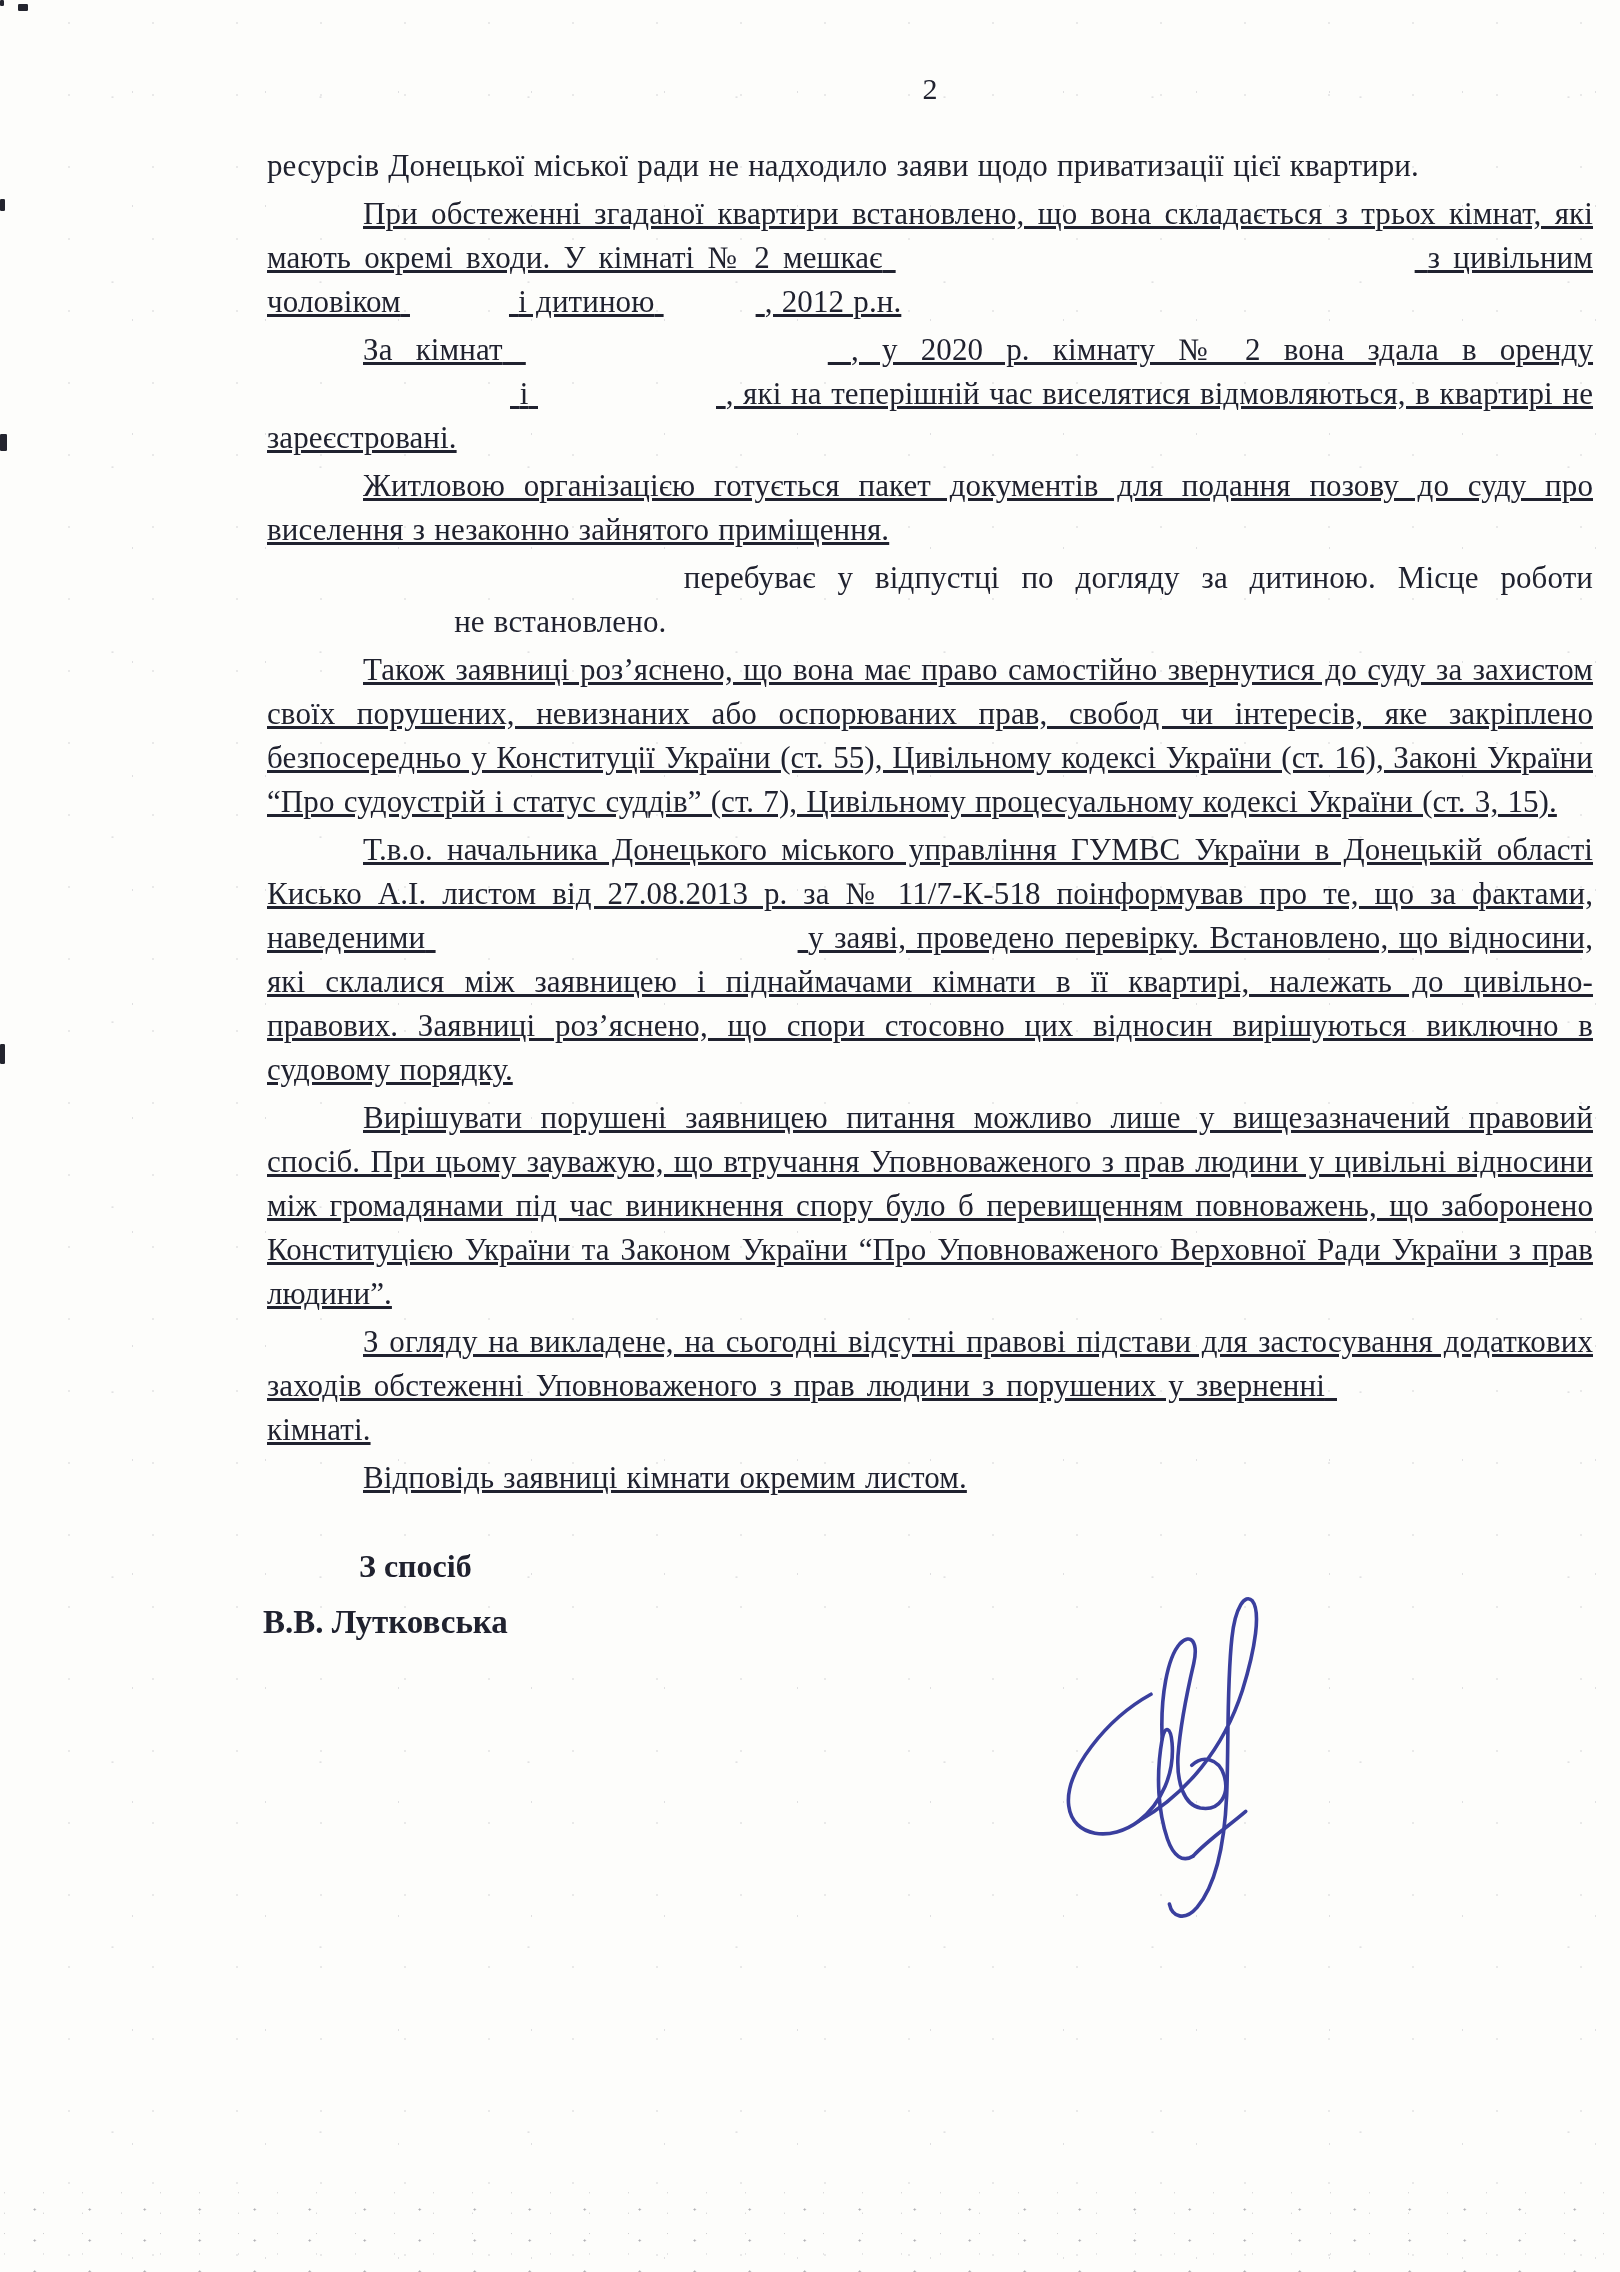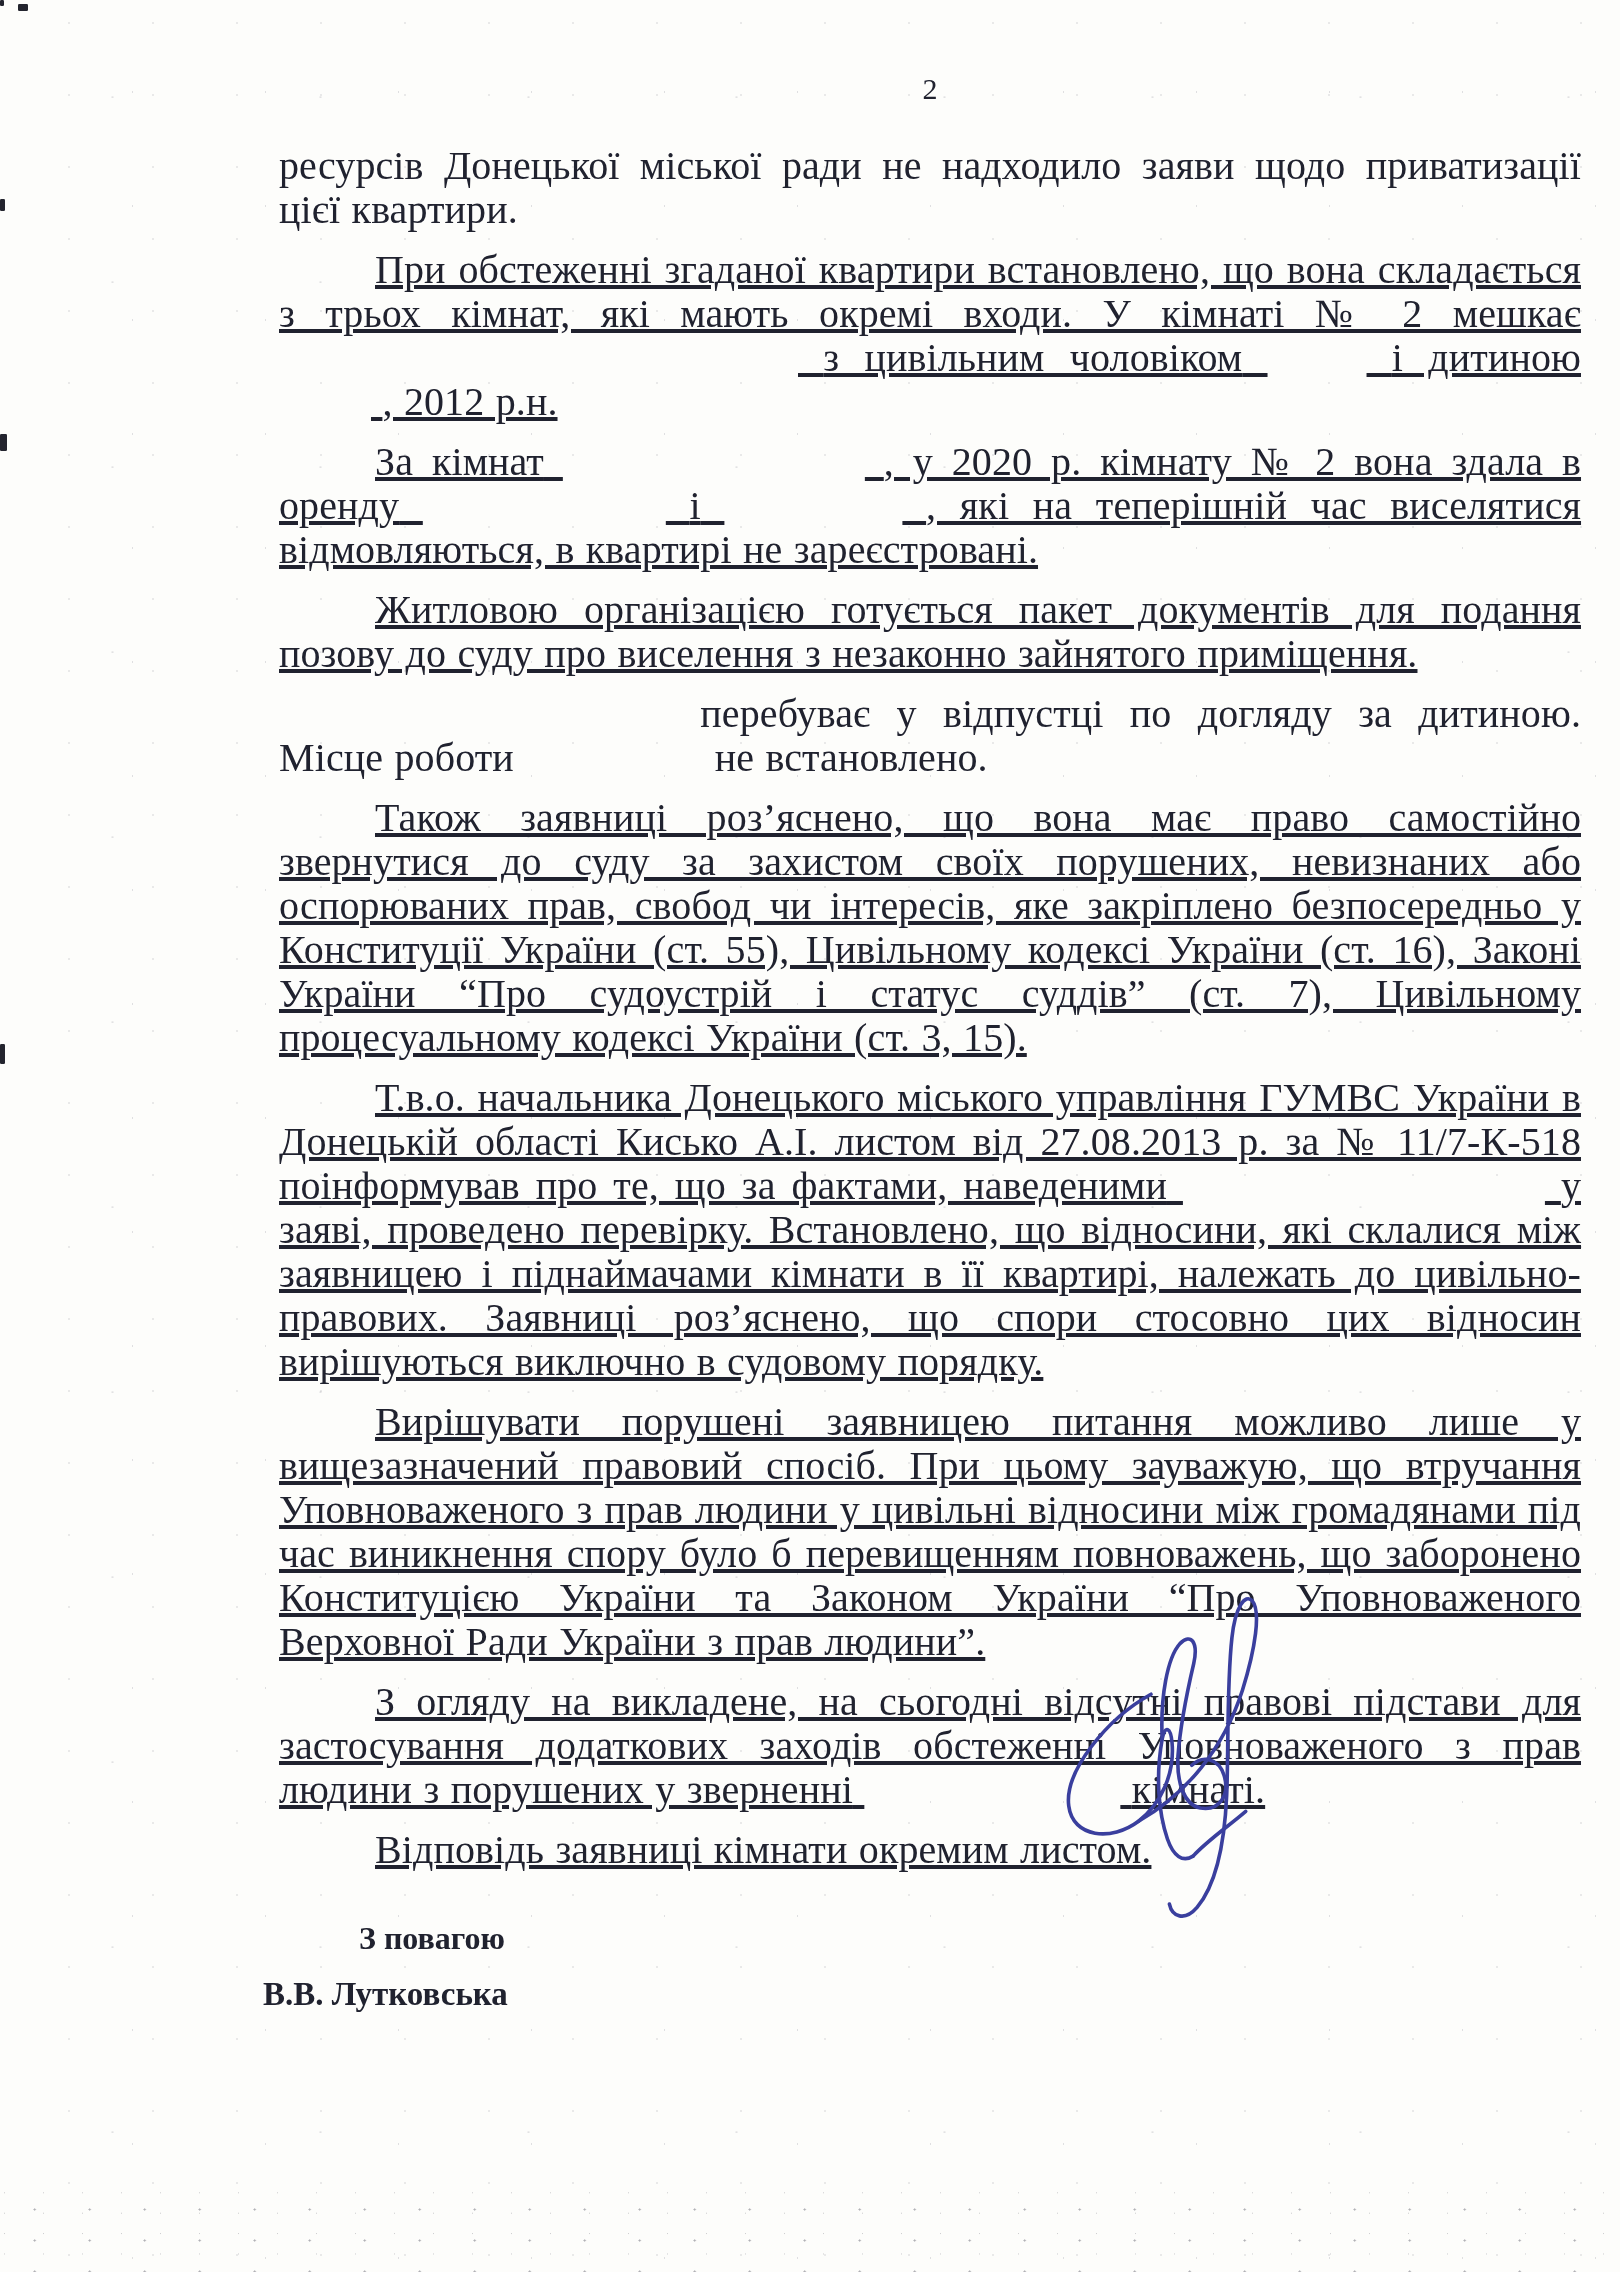--- a/index.html
+++ b/index.html
@@ -31,22 +31,22 @@
     background-position:7.2px 6px,24px 15px;
   }
   .artifact{position:absolute;background:#23242e;border-radius:1.3px;}
   .content{width:1334px;margin-left:263px;position:relative;}
   .page-number{
     padding-top:70px;text-align:center;
     font-size:30px;line-height:37px;
   }
   .body-text{margin-top:37px;}
   .para{
-    margin:16px;text-align:justify;
-    font-size:40px;line-height:44px;
+    margin:4px;text-align:justify;
+    font-size:31px;line-height:44px;
     letter-spacing:0.1px;
     word-spacing:1.3px;
   }
   .para.indent{text-indent:96px;text-decoration:underline;}
   .gap{display:inline-block;height:1.3px;}
   .closing{margin-top:47px;}
   .salutation{
     font-size:32px;font-weight:bold;
     margin:0;text-indent:96px;line-height:39px;
   }
@@ -72,21 +72,21 @@
         <p class="para indent"><span>Житловою організацією готується пакет документів для подання позову до суду про виселення з незаконно зайнятого приміщення.</span></p>
         <p class="para"><span class="gap" style="width: 395px;"></span> <span>перебуває у відпустці по догляду за дитиною. Місце роботи</span> <span class="gap" style="width: 178px;"></span> <span>не встановлено.</span></p>
         <p class="para indent"><span>Також заявниці роз’яснено, що вона має право самостійно звернутися до суду за захистом своїх порушених, невизнаних або оспорюваних прав, свобод чи інтересів, яке закріплено безпосередньо у Конституції України (ст. 55), Цивільному кодексі України (ст. 16), Законі України “Про судоустрій і статус суддів” (ст. 7), Цивільному процесуальному кодексі України (ст. 3, 15).</span></p>
         <p class="para indent"><span>Т.в.о. начальника Донецького міського управління ГУМВС України в Донецькій області Кисько А.І. листом від 27.08.2013 р. за № 11/7-К-518 поінформував про те, що за фактами, наведеними</span> <span class="gap" style="width: 362px;"></span> <span>у заяві, проведено перевірку. Встановлено, що відносини, які склалися між заявницею і піднаймачами кімнати в її квартирі, належать до цивільно-правових. Заявниці роз’яснено, що спори стосовно цих відносин вирішуються виключно в судовому порядку.</span></p>
         <p class="para indent"><span>Вирішувати порушені заявницею питання можливо лише у вищезазначений правовий спосіб. При цьому зауважую, що втручання Уповноваженого з прав людини у цивільні відносини між громадянами під час виникнення спору було б перевищенням повноважень, що заборонено Конституцією України та Законом України “Про Уповноваженого Верховної Ради України з прав людини”.</span></p>
         <p class="para indent"><span>З огляду на викладене, на сьогодні відсутні правові підстави для застосування додаткових заходів обстеженні Уповноваженого з прав людини з порушених у зверненні</span> <span class="gap" style="width: 256px;"></span> <span>кімнаті.</span></p>
         <p class="para indent"><span>Відповідь заявниці кімнати окремим листом.</span></p>
       </div>
 
     <div class="closing">
-      <p class="salutation">З повагою</p>
+      <p class="salutation">З спосіб</p>
       <p class="signer">В.В. Лутковська</p>
     </div>
   </div>
 
   <svg class="signature-svg" width="250" height="349" viewBox="0 0 380 530" aria-hidden="true">
     <path d="M 152,178 C 85,215 20,295 27,348 C 33,396 92,402 133,371 C 168,344 188,298 184,252 C 182,228 173,224 169,246 C 159,302 163,357 177,398 C 186,424 200,434 216,424"></path>
     <path d="M 169,246 C 166,182 177,122 196,101 C 213,84 224,99 217,131 C 206,178 196,232 193,272 C 191,312 202,346 227,351 C 257,356 272,330 263,301 C 255,275 230,270 214,286"></path>
     <path d="M 133,371 C 205,330 262,262 291,172 C 311,107 319,52 306,36 C 295,24 280,46 275,92 C 267,164 270,264 267,332 C 263,422 247,472 222,502 C 203,524 184,516 180,497"></path>
     <path d="M 216,424 C 238,400 268,380 296,356"></path>
   </svg>

